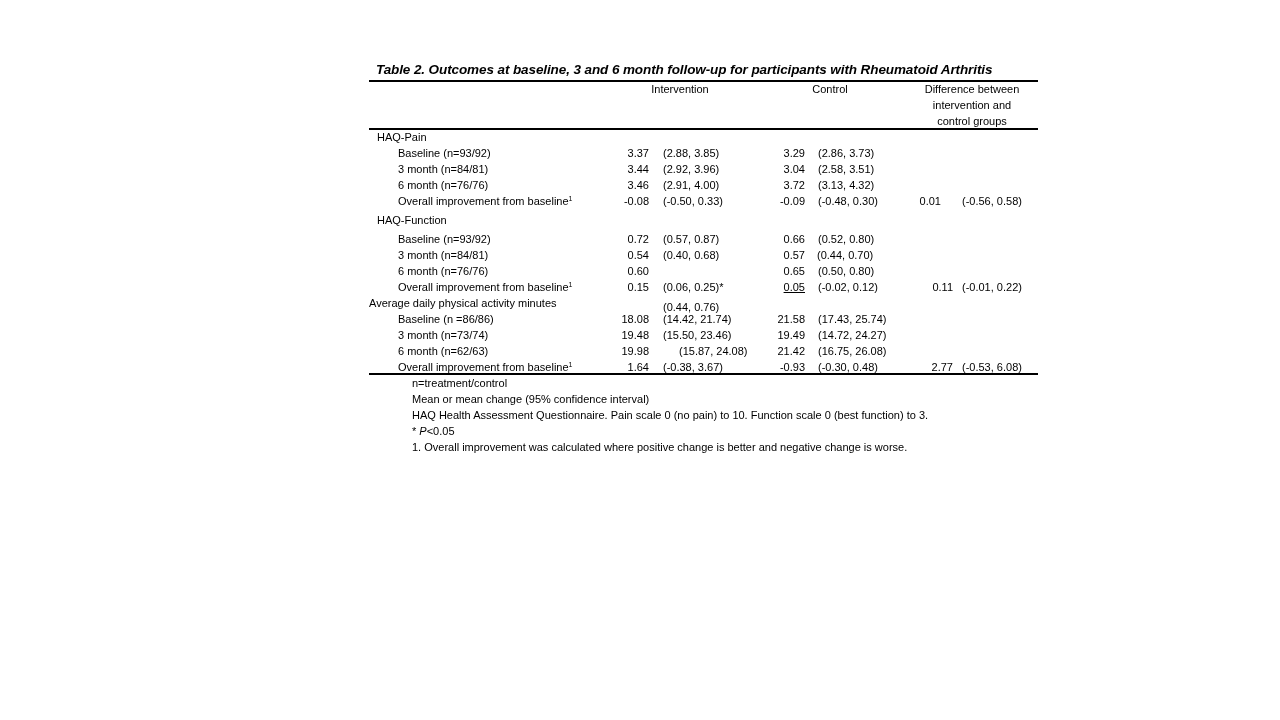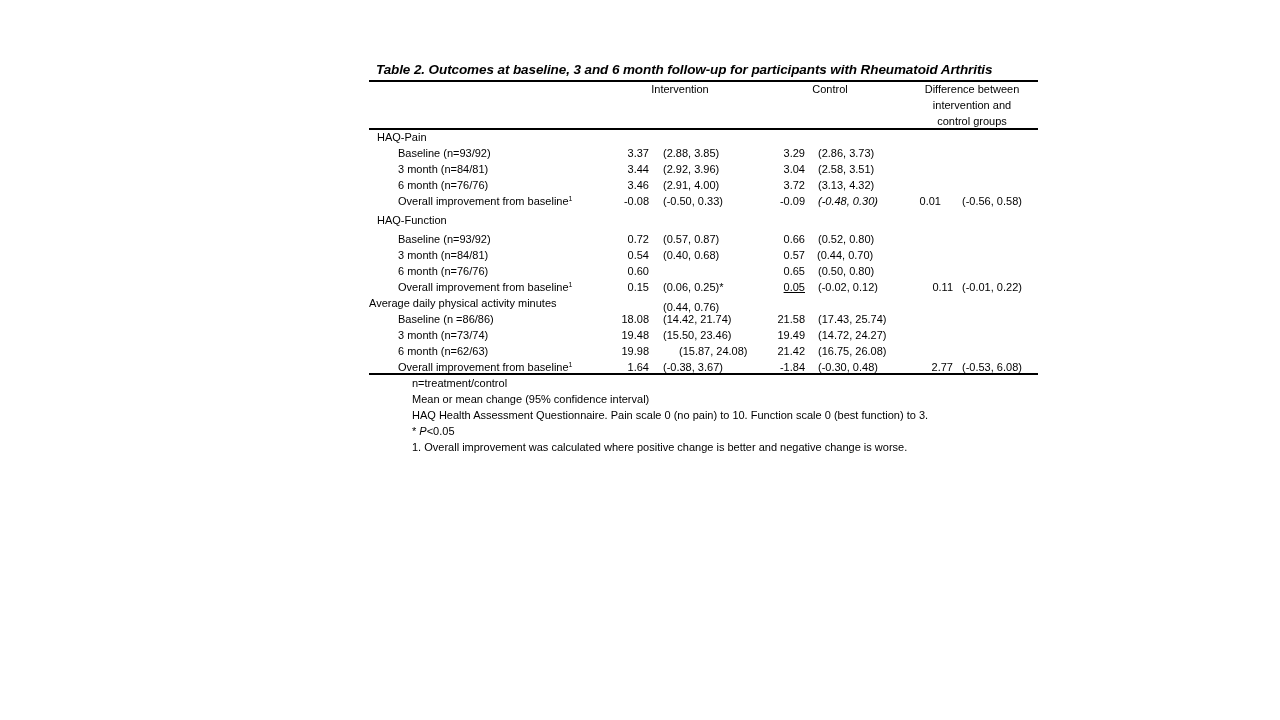--- a/index.html
+++ b/index.html
@@ -61,21 +61,21 @@
       <span class="num" style="right: 233px;">3.72</span>
       <span style="left: 449px;">(3.13, 4.32)</span>
       <span class="num" style="right: 85px;"></span>
       <span style="left: 593px;"></span>
     </div>
     <div class="row" style="top: 193px;">
       <span style="left: 29px;"><span style="position: static;">Overall improvement from baseline</span><sup>1</sup></span>
       <span class="num" style="right: 389px; margin-left: 36px;">-0.08</span>
       <span style="left: 294px;">(-0.50, 0.33)</span>
       <span class="num" style="right: 233px;">-0.09</span>
-      <span style="left: 449px; font-style: italic;">(-0.48, 0.30)</span>
+      <span style="left: 449px;">(-0.48, 0.30)</span>
       <span class="num" style="right: 97px; padding-left: 36px;">0.01</span>
       <span style="left: 593px;">(-0.56, 0.58)</span>
     </div>
     <div class="row" style="top: 212px;">
       <span style="left: 8px;">HAQ-Function</span>
     </div>
     <div class="row" style="top: 231px;">
       <span style="left: 29px;"><span style="position: static;">Baseline (n=93/92)</span></span>
       <span class="num" style="right: 389px;">0.72</span>
       <span style="left: 294px;">(0.57, 0.87)</span>
@@ -138,21 +138,21 @@
       <span style="left: 310px;">(15.87, 24.08)</span>
       <span class="num" style="right: 233px;">21.42</span>
       <span style="left: 449px;">(16.75, 26.08)</span>
       <span class="num" style="right: 85px;"></span>
       <span style="left: 593px;"></span>
     </div>
     <div class="row" style="top: 359px;">
       <span style="left: 29px;"><span style="position: static;">Overall improvement from baseline</span><sup>1</sup></span>
       <span class="num" style="right: 389px;">1.64</span>
       <span style="left: 294px;">(-0.38, 3.67)</span>
-      <span class="num" style="right: 233px;">-1.84</span>
+      <span class="num" style="right: 233px;">-0.93</span>
       <span style="left: 449px;">(-0.30, 0.48)</span>
       <span class="num" style="right: 85px;">2.77</span>
       <span style="left: 593px;">(-0.53, 6.08)</span>
     </div>
   </div>
 
 <div class="rule thick" style="top:373px;"></div>
 
 <div class="note" style="top:375px;">n=treatment/control</div>
 <div class="note" style="top:391px;">Mean or mean change (95% confidence interval)</div>

